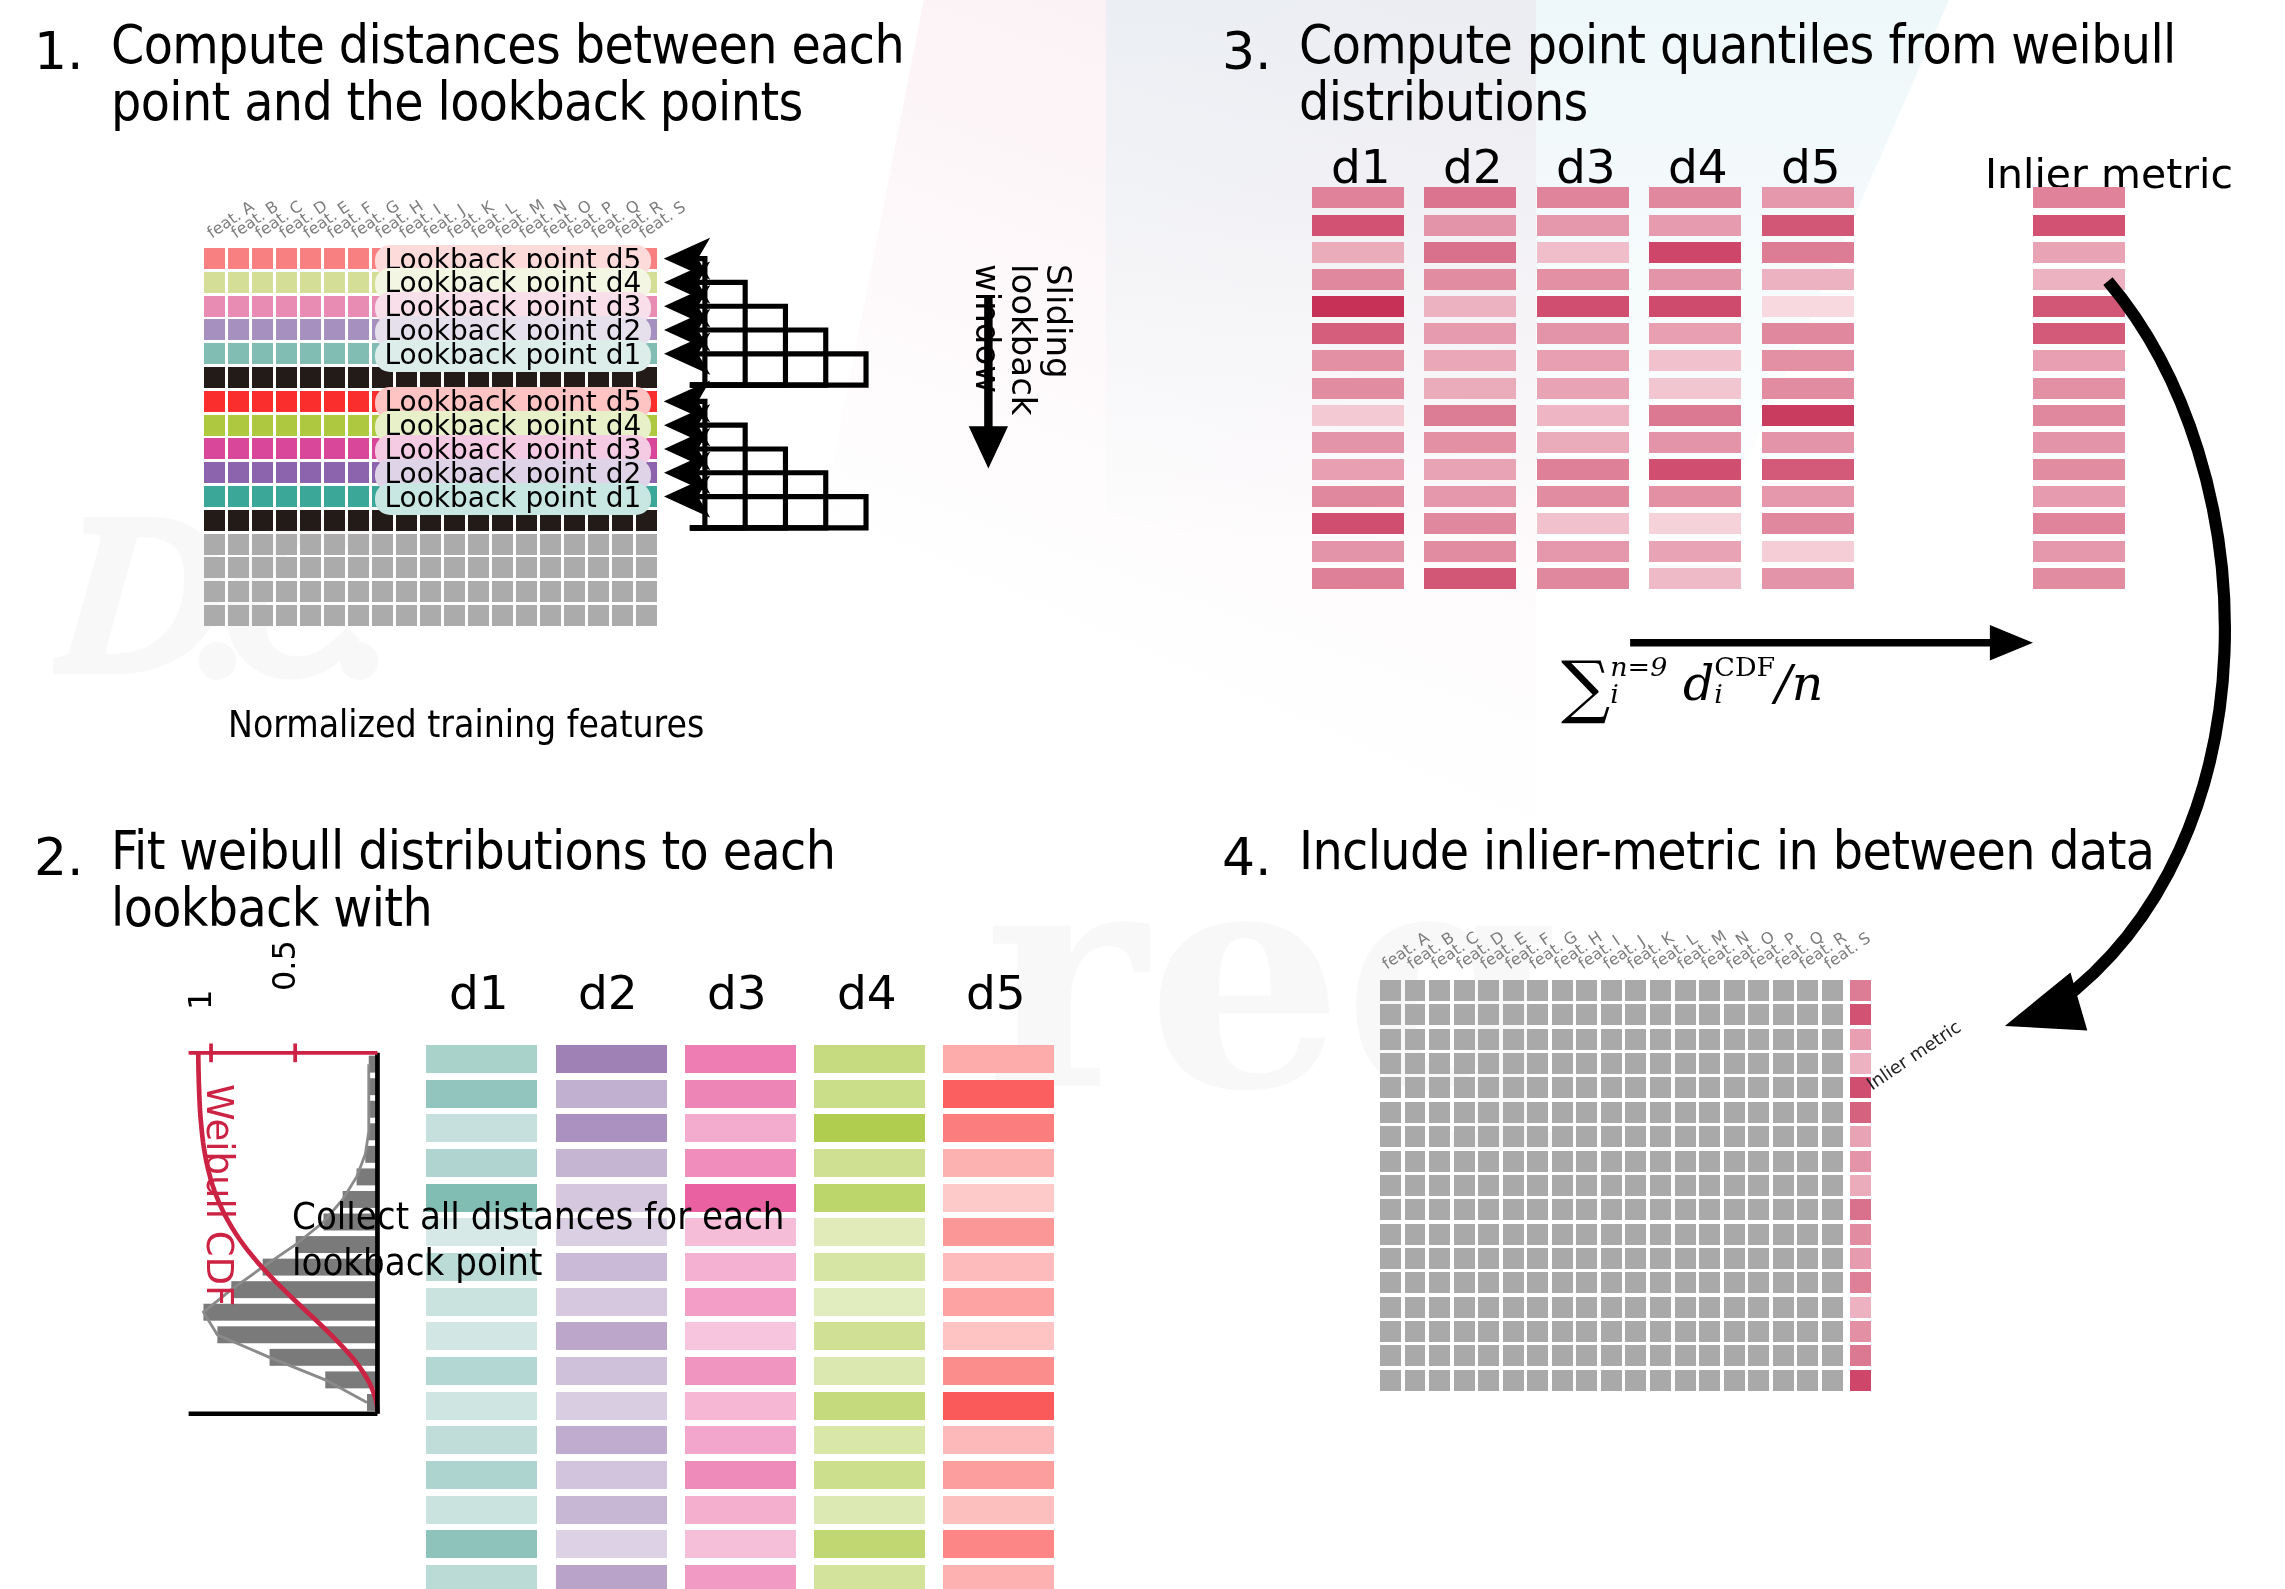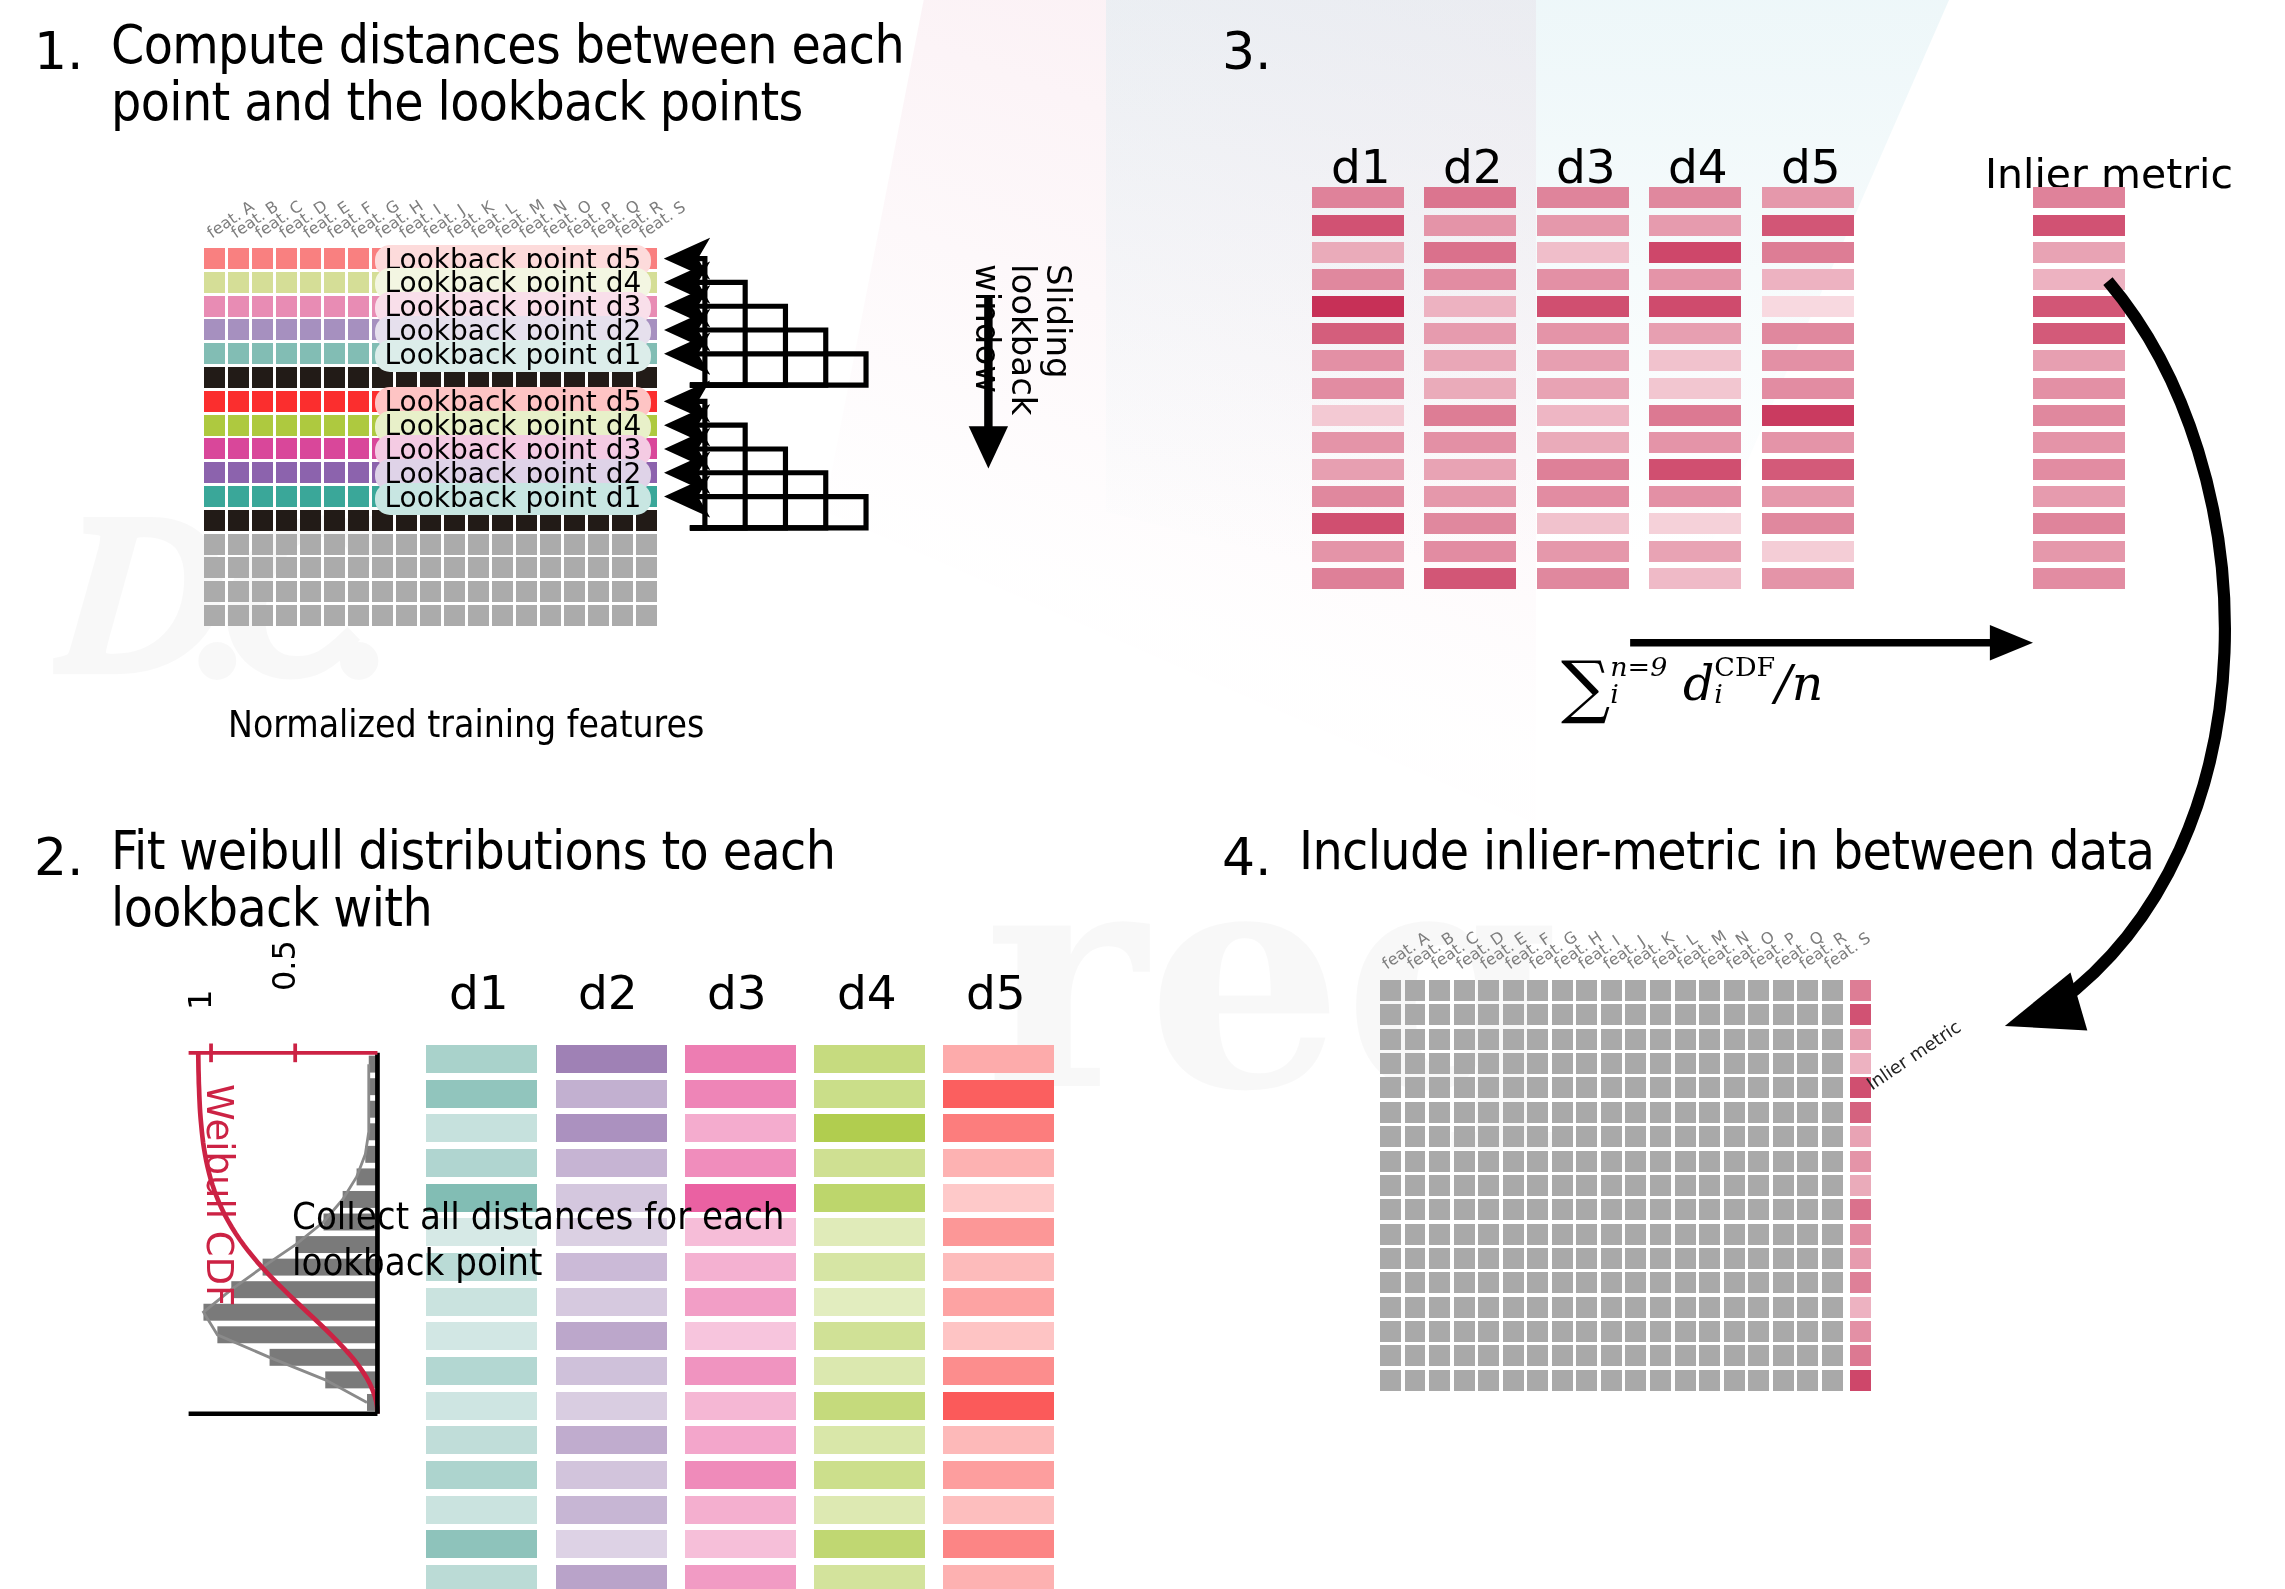--- a/index.html
+++ b/index.html
@@ -540,20 +540,21 @@
       <div style="position: absolute; width: 111px; height: 28px; background: rgb(253, 177, 177); left: 943px; top: 759px;"></div>
     </div>
 
   <div class="cap" style="left:292px;top:388px;width:497px;font-size:38px;line-height:1.2;">
     <span>Collect all distances for each lookback point</span>
   </div>
 </div>
 
 <div class="panel" style="left:1209px;top:0;width:1077px;height:806px;">
   <div class="step-no" style="left:13px;top:20.6px;">3.</div>
+  <div class="step-title" style="left:90px;top:17px;width:946px;">Compute point quantiles from weibull distributions</div>
 
   <div id="p3-dlabs">
       <div class="dlab" style="left: 122px; top: 139px;">d1</div>
       <div class="dlab" style="left: 234px; top: 139px;">d2</div>
       <div class="dlab" style="left: 347px; top: 139px;">d3</div>
       <div class="dlab" style="left: 459px; top: 139px;">d4</div>
       <div class="dlab" style="left: 572px; top: 139px;">d5</div>
     </div>
   <div id="p3-cols">
       <div style="position: absolute; width: 92px; height: 20.6px; background: rgb(223, 130, 154); left: 103px; top: 187px;"></div>

